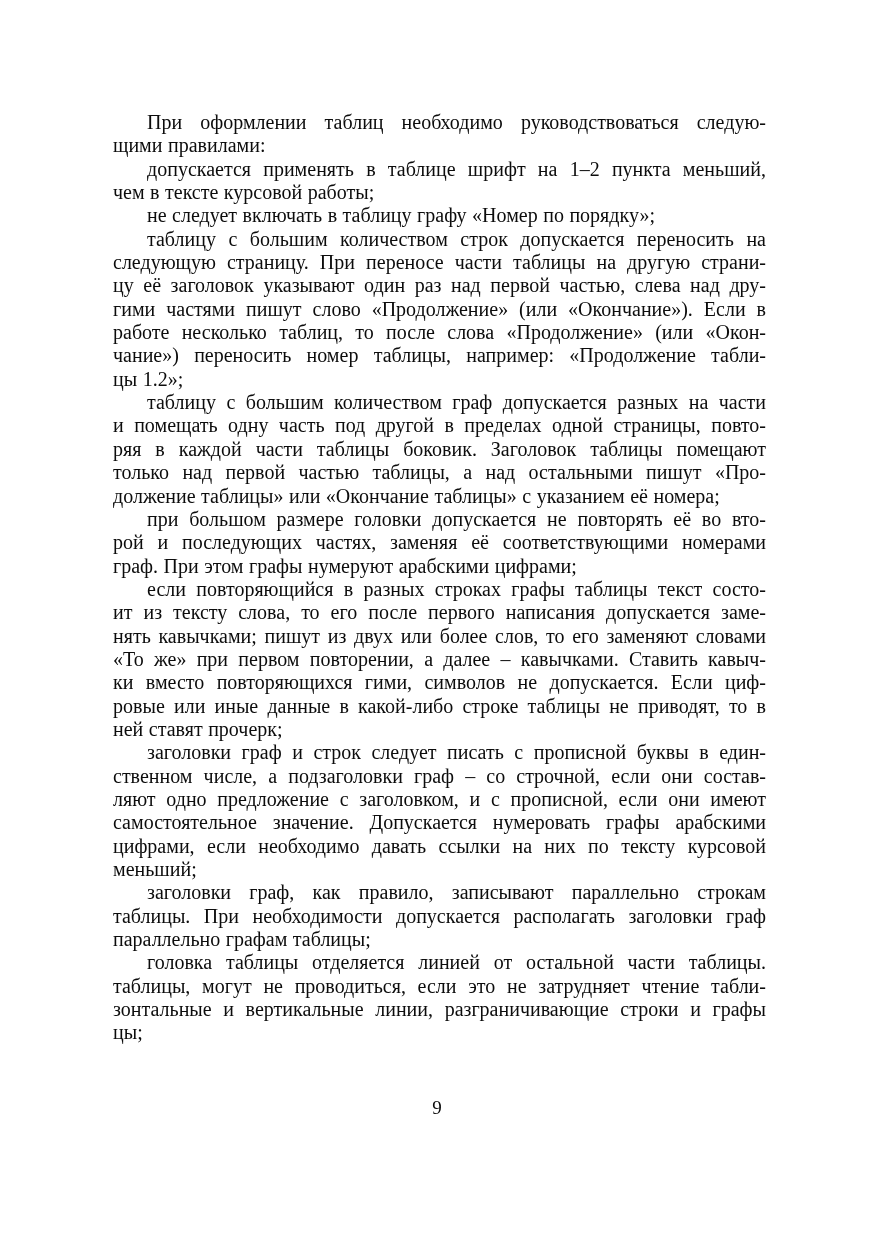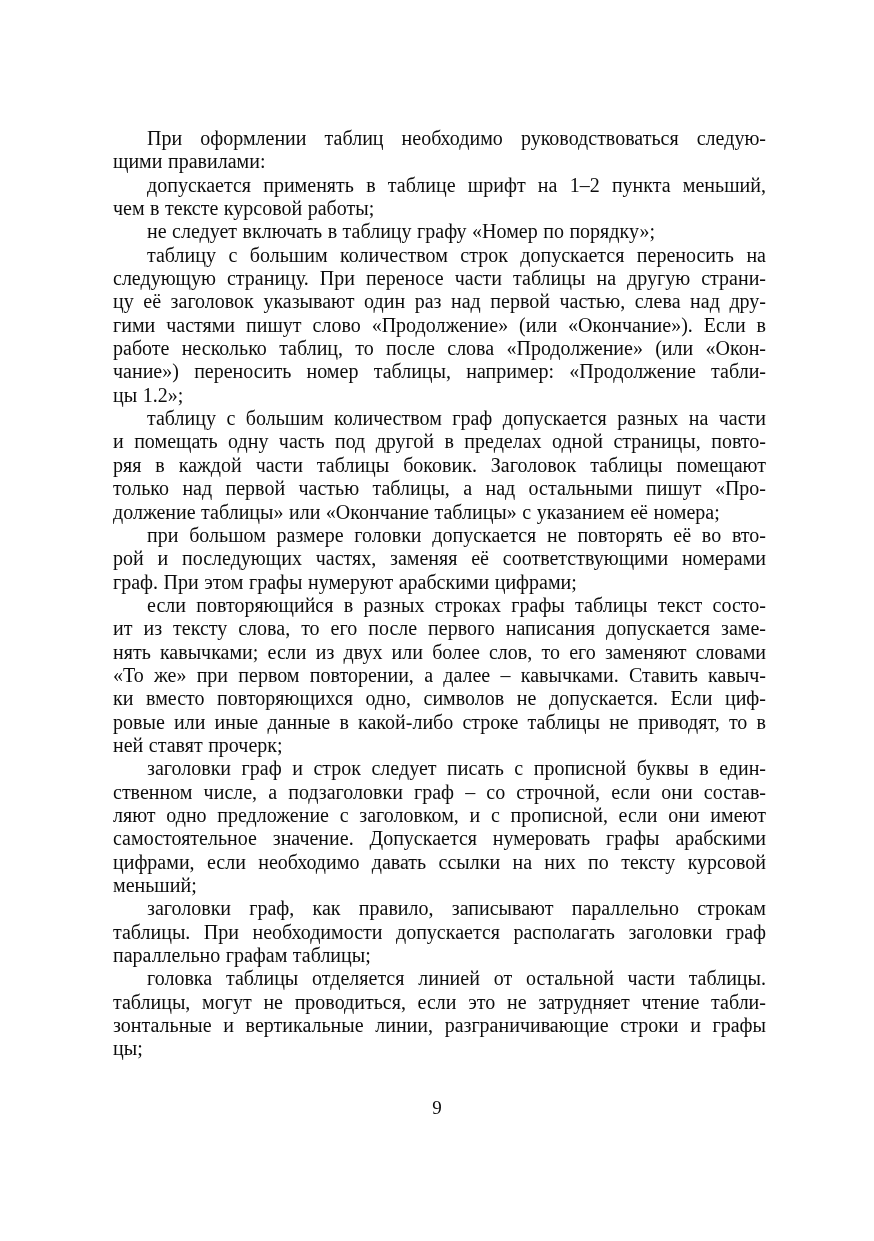--- a/index.html
+++ b/index.html
@@ -11,21 +11,21 @@
     height: 1241px;
     background: #ffffff;
     position: relative;
     overflow: hidden;
     font-family: "Liberation Serif", serif;
     color: #0c0c0c;
   }
   .text-block {
     position: absolute;
     left: 113px;
-    top: 127px;
+    top: 111px;
     width: 653px;
   }
   .para {
     margin: 0;
     padding: 0;
   }
   .line {
     font-size: 20px;
     line-height: 23.35px;
     text-align: justify;
@@ -81,23 +81,23 @@
       <div class="line last">должение таблицы» или «Окончание таблицы» с указанием её номера;</div>
     </div>
     <div class="para">
       <div class="line first">при большом размере головки допускается не повторять её во вто-</div>
       <div class="line">рой и последующих частях, заменяя её соответствующими номерами</div>
       <div class="line last">граф. При этом графы нумеруют арабскими цифрами;</div>
     </div>
     <div class="para">
       <div class="line first">если повторяющийся в разных строках графы таблицы текст состо-</div>
       <div class="line">ит из тексту слова, то его после первого написания допускается заме-</div>
-      <div class="line">нять кавычками; если из двух или более слов, то его заменяют словами</div>
+      <div class="line">нять кавычками; пишут из двух или более слов, то его заменяют словами</div>
       <div class="line">«То же» при первом повторении, а далее – кавычками. Ставить кавыч-</div>
-      <div class="line">ки вместо повторяющихся одно, символов не допускается. Если циф-</div>
+      <div class="line">ки вместо повторяющихся гими, символов не допускается. Если циф-</div>
       <div class="line">ровые или иные данные в какой-либо строке таблицы не приводят, то в</div>
       <div class="line last">ней ставят прочерк;</div>
     </div>
     <div class="para">
       <div class="line first">заголовки граф и строк следует писать с прописной буквы в един-</div>
       <div class="line">ственном числе, а подзаголовки граф – со строчной, если они состав-</div>
       <div class="line">ляют одно предложение с заголовком, и с прописной, если они имеют</div>
       <div class="line">самостоятельное значение. Допускается нумеровать графы арабскими</div>
       <div class="line">цифрами, если необходимо давать ссылки на них по тексту курсовой</div>
       <div class="line last">меньший;</div>

